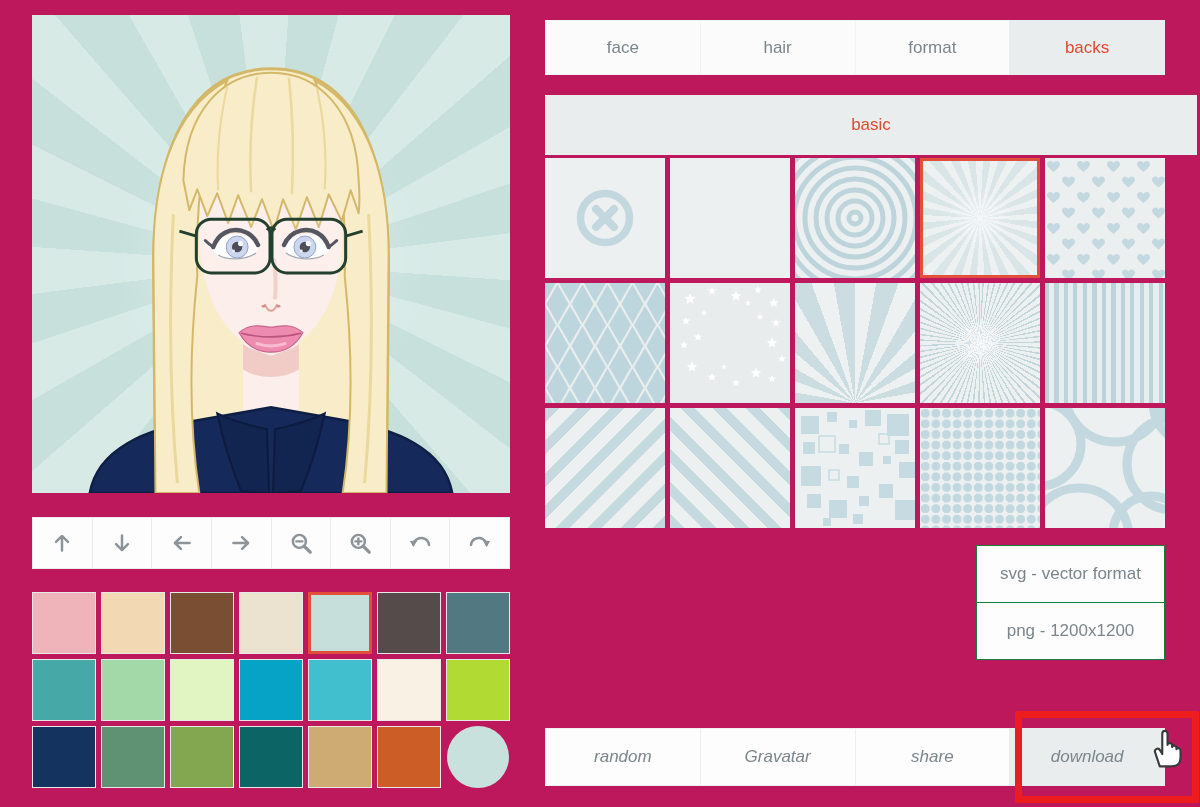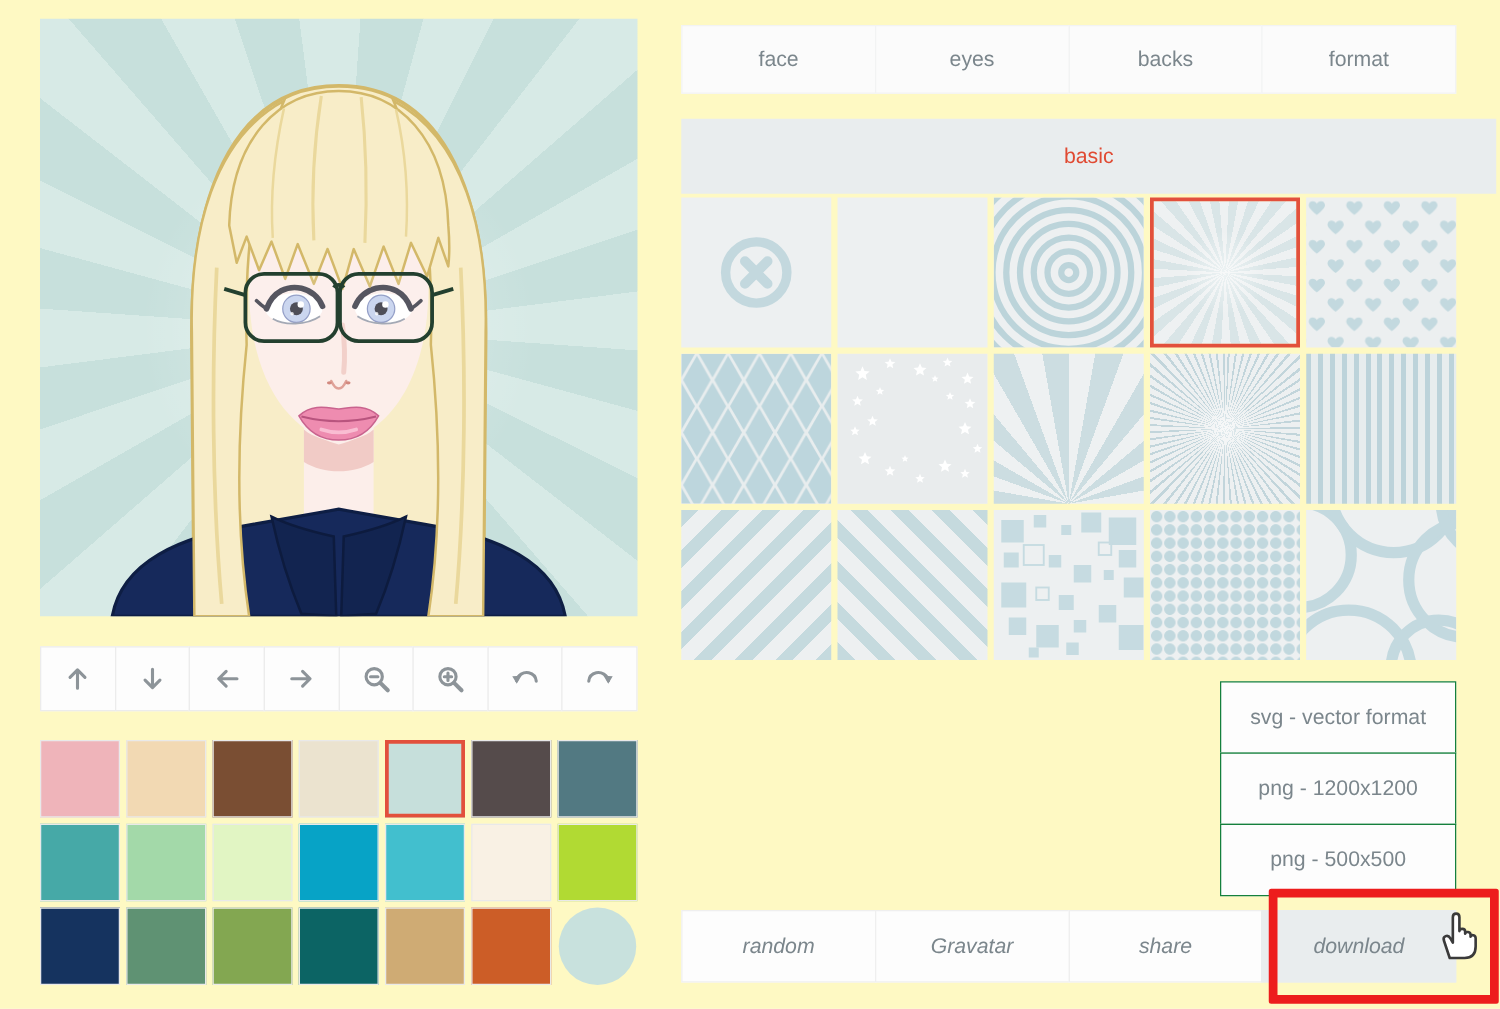--- a/index.html
+++ b/index.html
@@ -1,17 +1,17 @@
 <!DOCTYPE html>
 <html style="--accent: #e04a32; --selborder: #e2503c; --notered: #ed1d1d; --txt: #7b868c; --tilebg: #edf0f1; --cellbg: #e9edee; --avb1: #c7e0dc; --avb2: #d7eae6; --hair: #f8edc8; --hairline: #d3b869; --strand: #ead89c; --skin: #fceeea; --skinsh: #f1cbc6; --lip: #ee8cb0; --jacket: #16295b; --collar: #122450; --iris: #c6d2ee; --frame: #23402f;"><head>
 <meta charset="utf-8">
 <style>
   html,body{margin:0;padding:0;}
   body{background:#f8f8f8;font-family:"Liberation Sans",sans-serif;}
-  .page{position:relative;width:1200px;height:807px;background:#fef9c3;overflow:hidden;}
+  .page{position:relative;width:1200px;height:807px;background:#be185d;overflow:hidden;}
 
   
   .avatar-box{position:absolute;left:32px;top:15px;width:478px;height:478px;
     background:
       radial-gradient(circle at 50% 52%, rgba(255,255,255,.38) 0%, rgba(255,255,255,0) 46%),
       repeating-conic-gradient(from 4deg at 50% 52%, var(--avb1) 0deg 11.25deg, var(--avb2) 11.25deg 22.5deg);
   }
   .avatar-box svg{display:block;width:100%;height:100%;}
 
   .toolbar{position:absolute;left:32px;top:517px;width:478px;height:52px;display:flex;}
@@ -196,23 +196,23 @@
       <div class="swatch" style="background: rgb(95, 146, 115);"></div>
       <div class="swatch" style="background: rgb(131, 167, 81);"></div>
       <div class="swatch" style="background: rgb(12, 100, 100);"></div>
       <div class="swatch" style="background: rgb(207, 171, 116);"></div>
       <div class="swatch" style="background: rgb(204, 93, 39);"></div>
       <div class="swatch circle" style="background: rgb(200, 225, 221);"></div>
     </div>
 
   <div class="tabs" id="tabs">
       <div class="tab">face</div>
-      <div class="tab">eyes</div>
-      <div class="tab">backs</div>
+      <div class="tab">hair</div>
       <div class="tab">format</div>
+      <div class="tab active">backs</div>
     </div>
 
   <div class="basic-bar">
     <span>basic</span>
   </div>
 
   <div class="pattern-grid" id="grid">
       <div class="tile">
         <svg viewBox="0 0 120 120" preserveAspectRatio="none">
           <circle cx="60" cy="60" r="24.5" fill="none" stroke="#c3d8de" stroke-width="7.5"></circle>
@@ -330,21 +330,20 @@
           <circle cx="34" cy="130" r="50" fill="none" stroke="#c3d9df" stroke-width="9"></circle>
           <circle cx="106" cy="126" r="38" fill="none" stroke="#c3d9df" stroke-width="9"></circle>
           <circle cx="152" cy="-6" r="44" fill="none" stroke="#c3d9df" stroke-width="9"></circle>
         </svg>
       </div>
     </div>
 
   <div class="dl-list" id="dlist">
       <div class="dl-item">svg - vector format</div>
       <div class="dl-item">png - 1200x1200</div>
-      <div class="dl-item">png - 500x500</div>
     </div>
 
   <div class="action-bar" id="actions">
       <div class="action-btn">random</div>
       <div class="action-btn">Gravatar</div>
       <div class="action-btn">share</div>
       <div class="action-btn hl">download</div>
     </div>
 
   <div class="highlight-box"></div>

